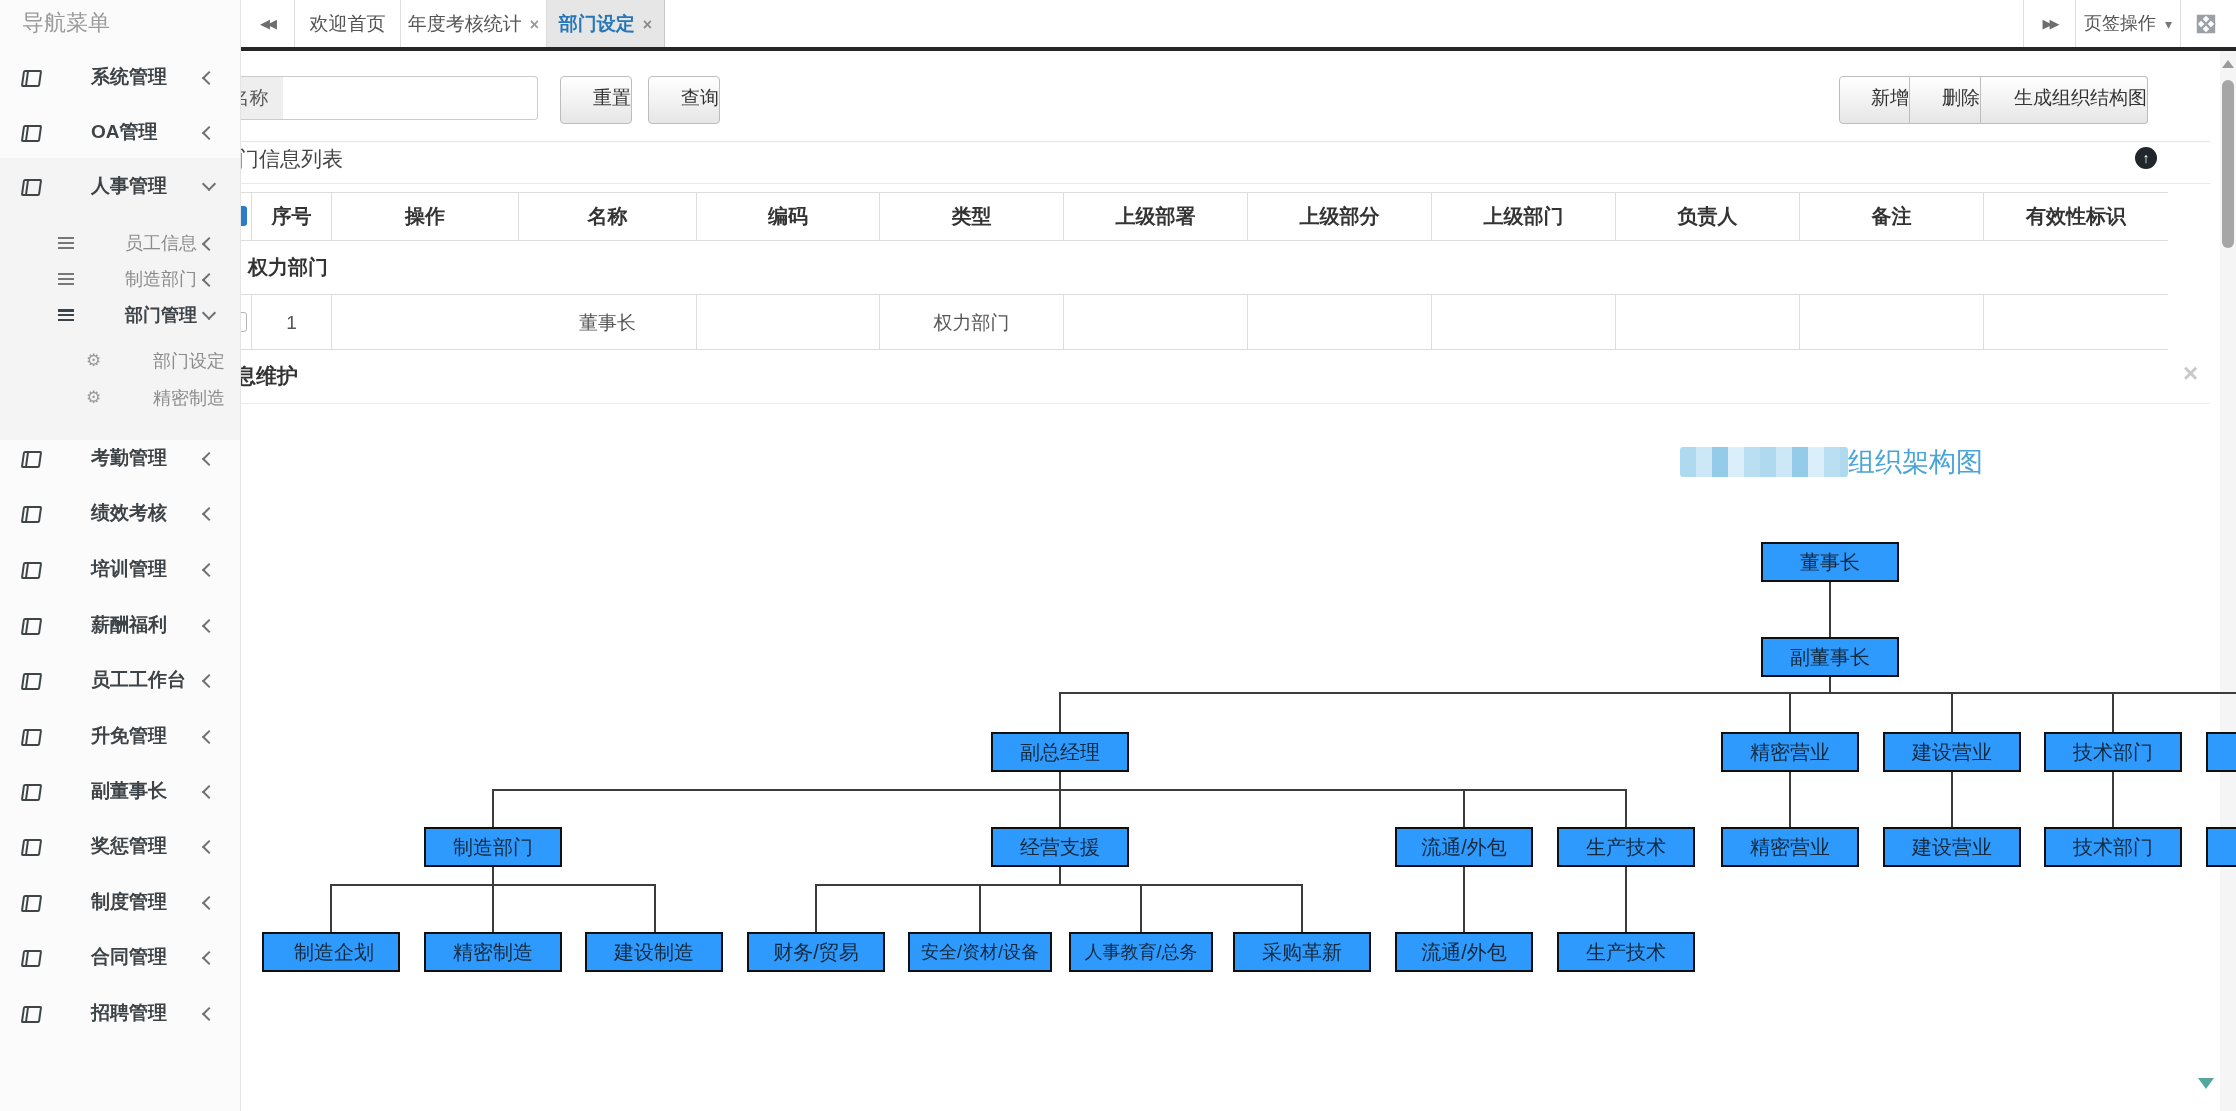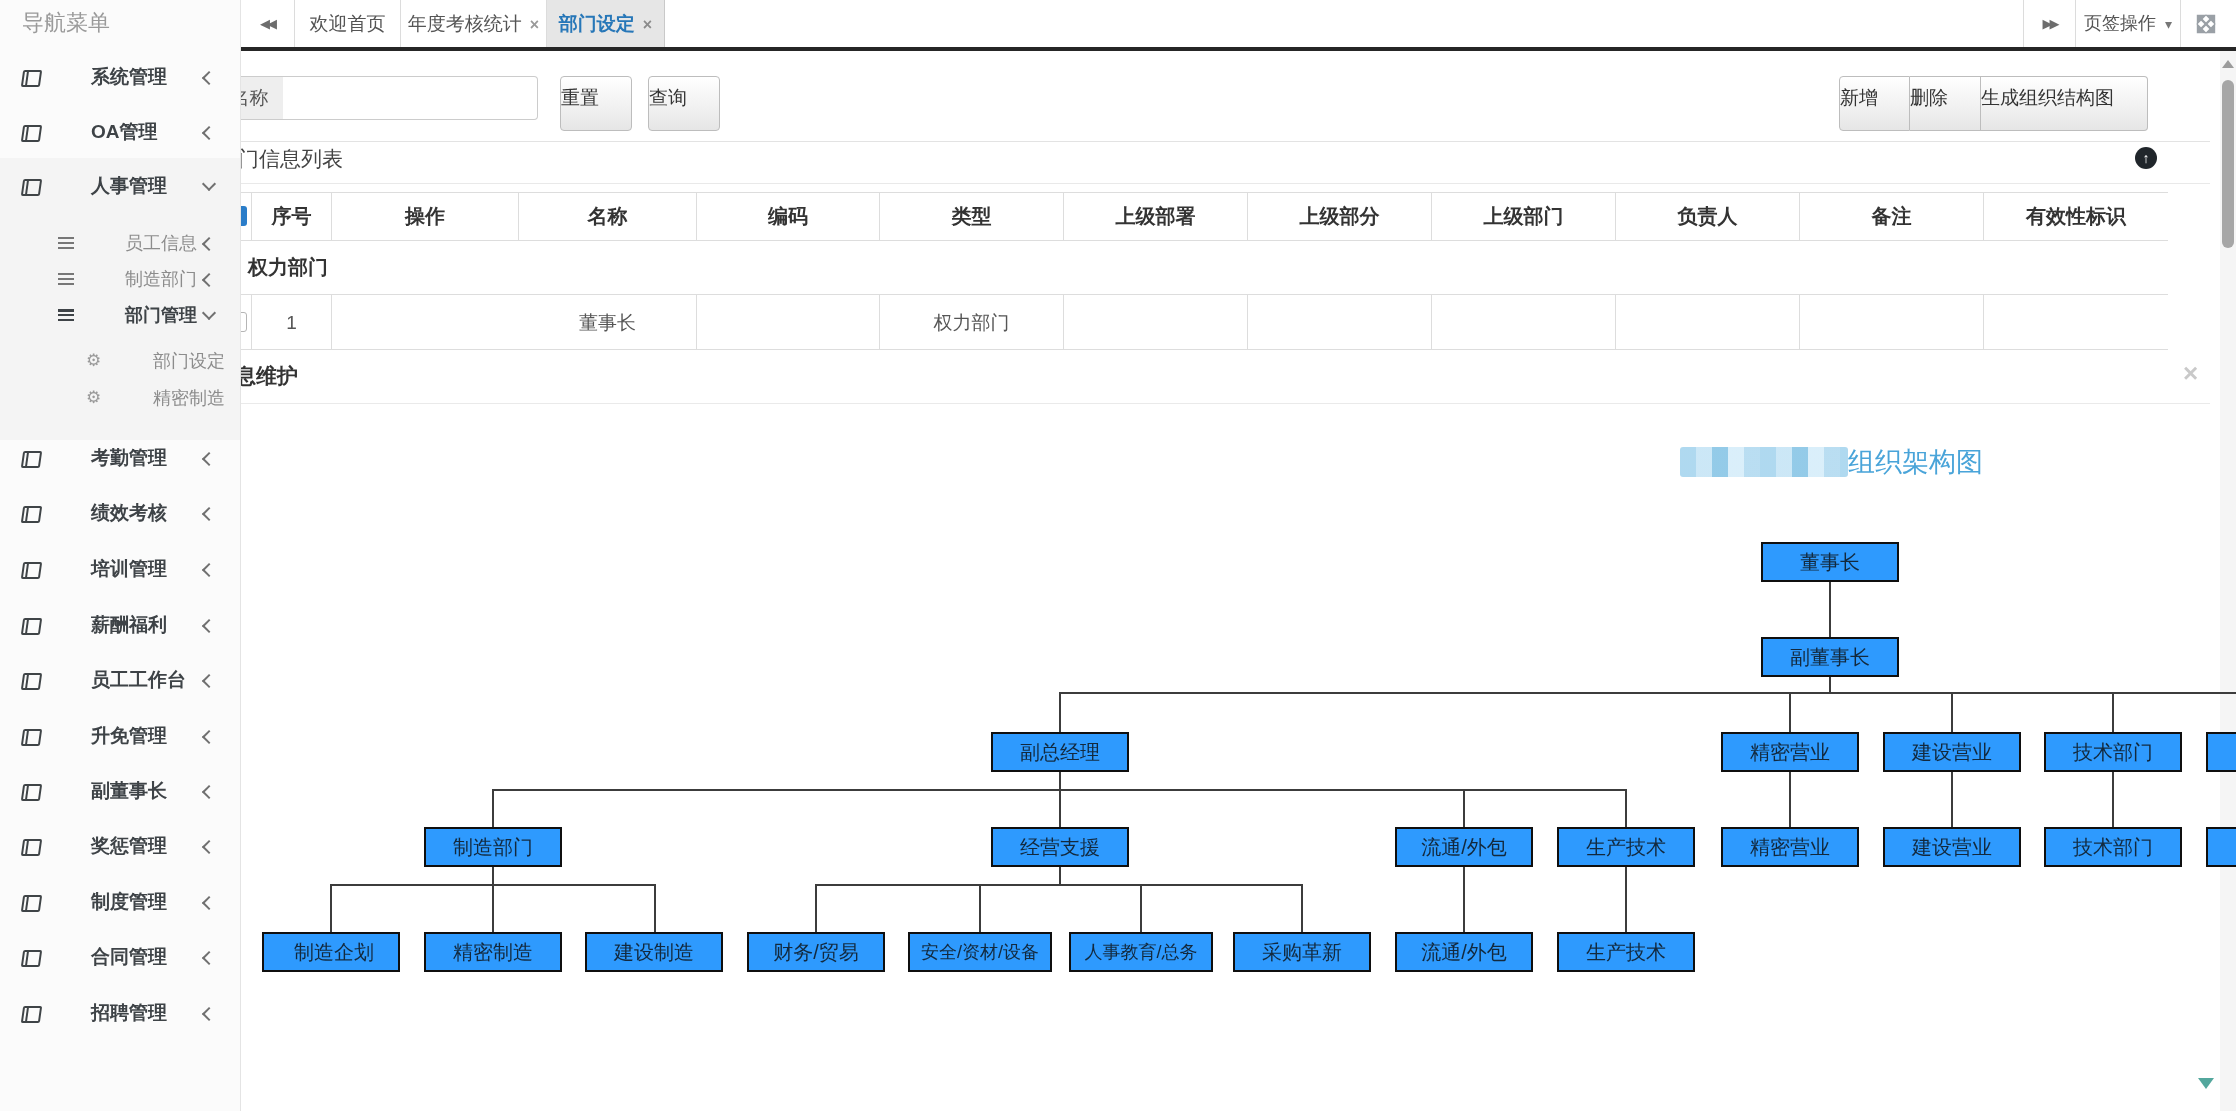--- a/index.html
+++ b/index.html
@@ -23,21 +23,21 @@
   .cv.down{top:8px;transform:rotate(45deg);}
   #expandbg{left:0;top:158px;width:240px;height:282px;background:#f4f4f4;}
   
   #tabbar{left:240px;top:0;width:1996px;height:47px;background:#fff;border-bottom:4px solid #262626;z-index:5;}
   .tb{position:absolute;top:0;height:47px;line-height:47px;text-align:center;font-size:19px;color:#555;}
   .tb .x{color:#9a9a9a;font-weight:700;font-size:16px;margin-left:8px;}
   .tb.active{background:#e6e6e6;color:#2777b8;font-weight:700;}
   .sepv{position:absolute;top:0;width:1px;height:47px;background:#dcdcdc;}
   .arrowbtn{position:absolute;top:0;height:47px;line-height:47px;color:#6d6d6d;font-size:13px;letter-spacing:-3px;text-align:center;}
   
-  .btn{position:absolute;height:55px;line-height:42px;text-align:left;font-size:19px;color:#333;
+  .btn{position:absolute;height:48px;line-height:42px;text-align:right;font-size:19px;color:#333;
        background:linear-gradient(#ffffff,#e6e6e6);border:1px solid #bdbdbd;border-radius:4px;box-sizing:border-box;}
   .btn.grp-l{border-radius:4px 0 0 4px;}
   .btn.grp-m{border-radius:0;border-left:none;}
   .btn.grp-r{border-radius:0 4px 4px 0;border-left:none;}
   .hline{position:absolute;height:1px;background:#e3e3e3;}
   
   .th,.td{position:absolute;box-sizing:border-box;text-align:center;border-right:1px solid #ddd;white-space:nowrap;overflow:hidden;}
   .th{top:192px;height:48px;line-height:48px;font-size:20px;font-weight:700;color:#333;}
   .td{top:295px;height:55px;line-height:55px;font-size:19px;color:#555;}
   .lnk{color:#6b9dc6;}

